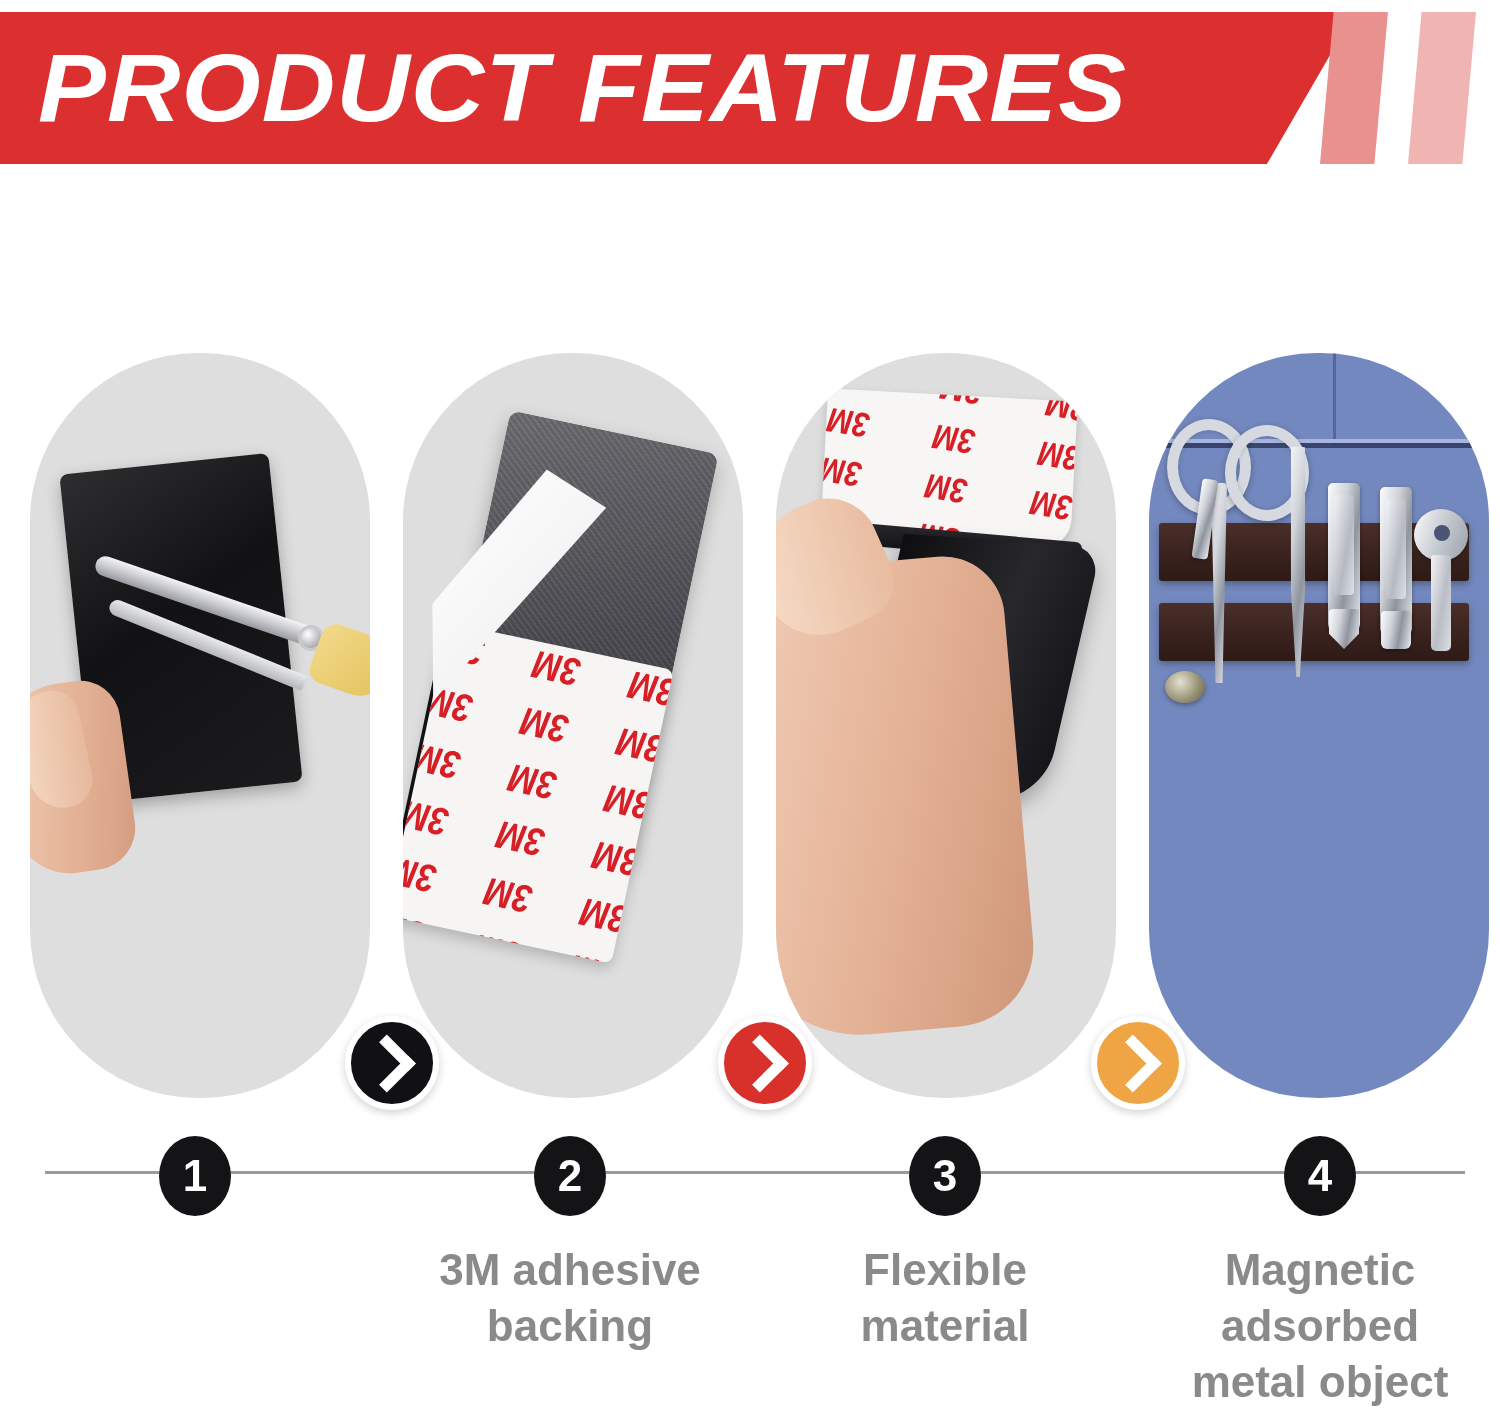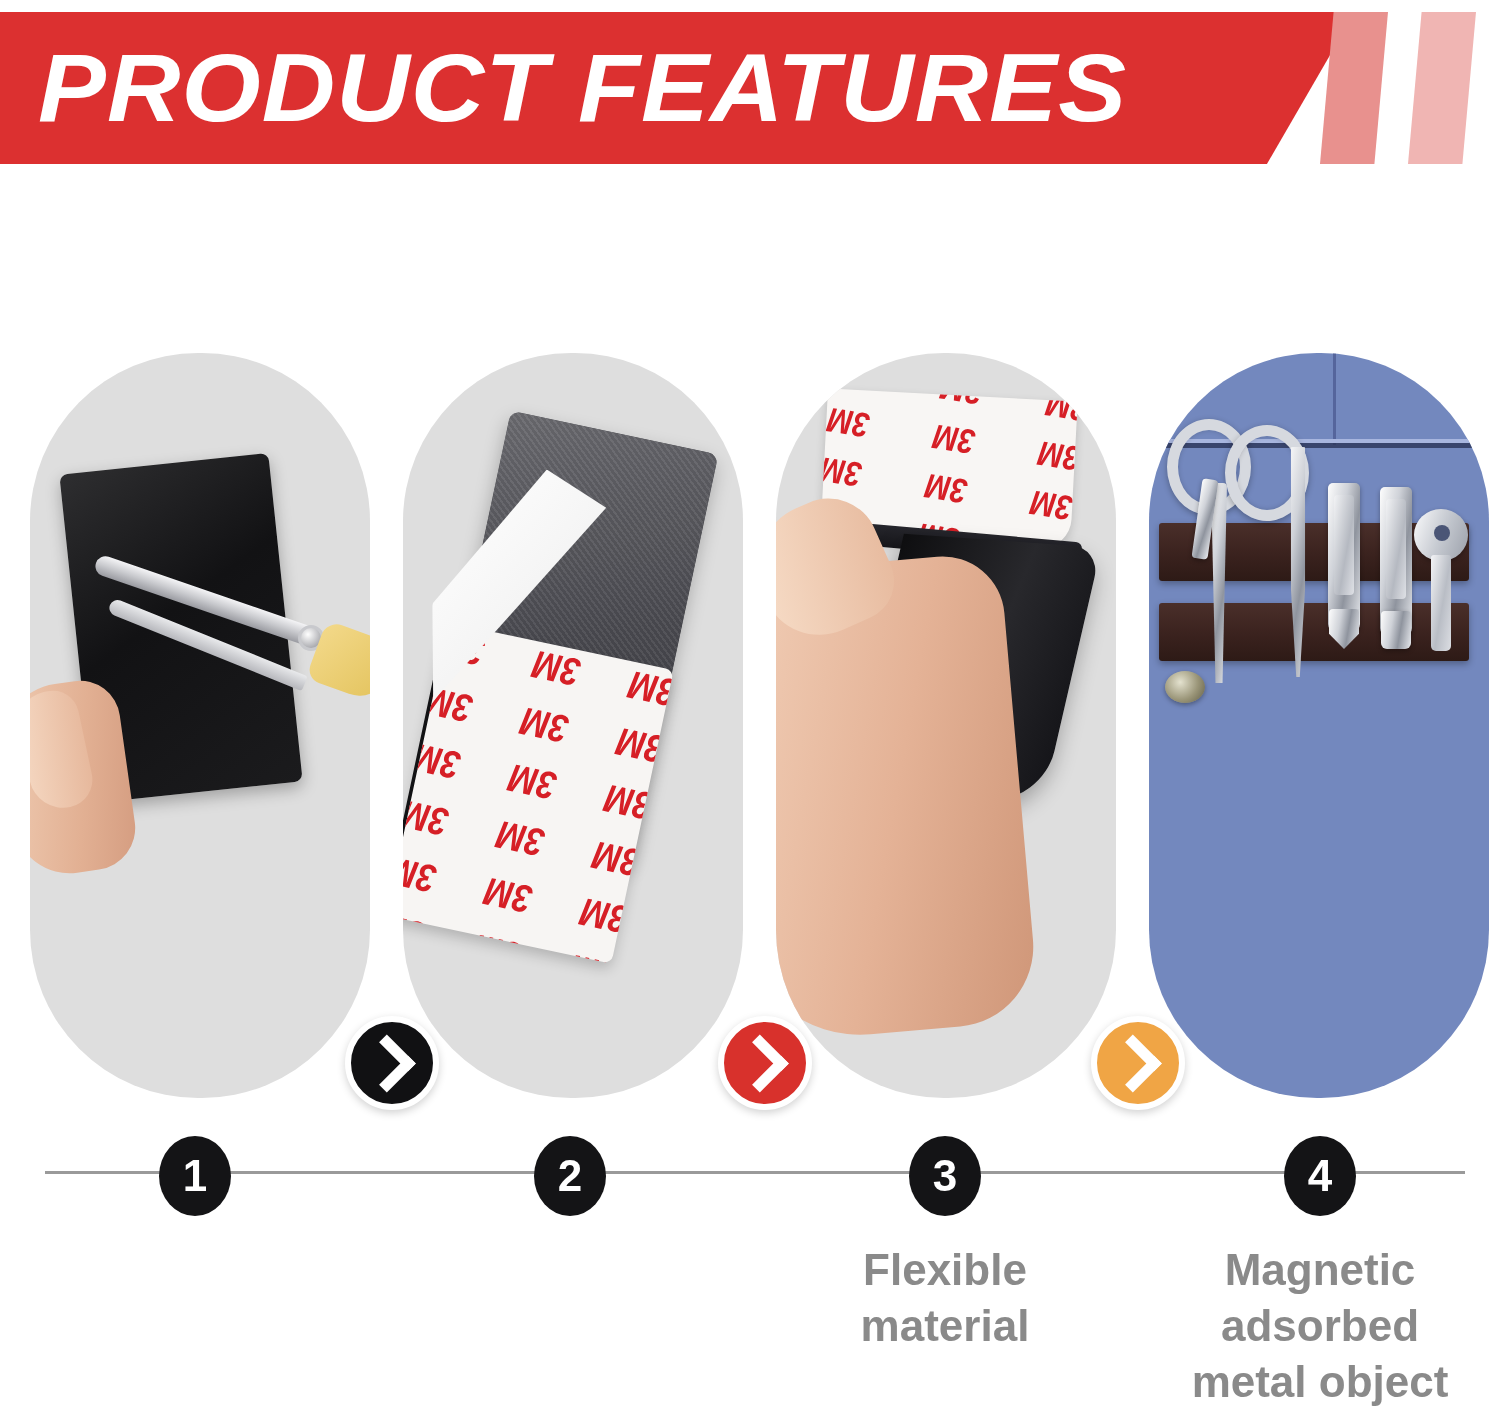--- a/index.html
+++ b/index.html
@@ -619,15 +619,16 @@
 </div>
 
 <div id="steps">
   <div id="step-line"></div>
 
   <div class="step-badge" id="badge-1">1</div>
   <div class="step-badge" id="badge-2">2</div>
   <div class="step-badge" id="badge-3">3</div>
   <div class="step-badge" id="badge-4">4</div>
 
+  <div class="step-caption" id="caption-2">3M adhesive<br>backing</div>
   <div class="step-caption" id="caption-3">Flexible<br>material</div>
   <div class="step-caption" id="caption-4">Magnetic<br>adsorbed<br>metal object</div>
 </div>
 
 </body></html>

